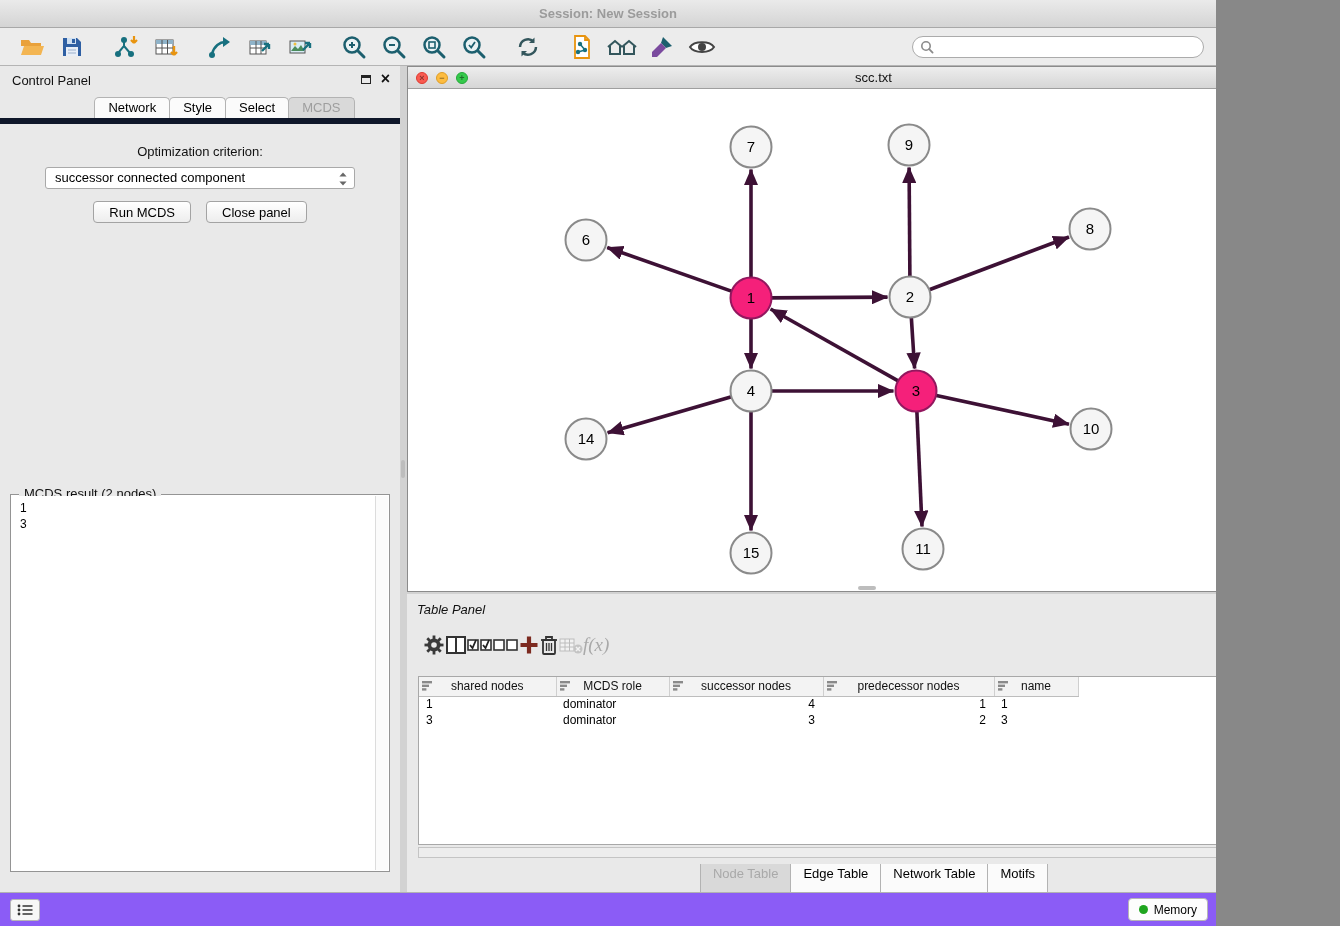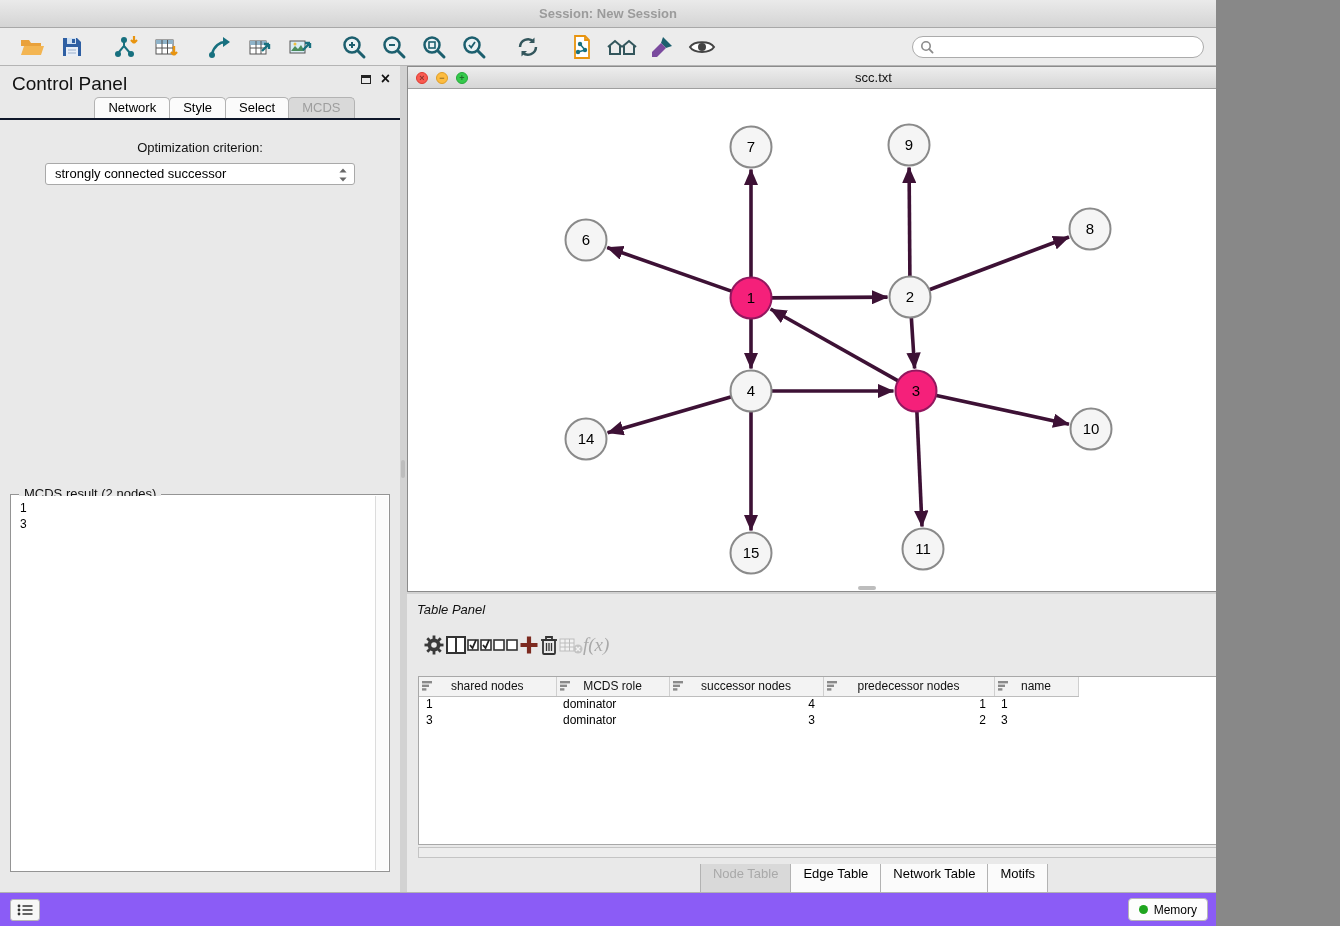--- a/index.html
+++ b/index.html
@@ -17,25 +17,25 @@
   .tbtn { width:40px; height:32px; display:flex; align-items:center; justify-content:center; flex:0 0 auto; border-radius:4px; }
   .tgroup { display:flex; margin-left:14px; }
   .tgroup.first { margin-left:0; }
   .search-wrap { margin-left:auto; position:relative; width:292px; height:22px; }
   .search-wrap input { width:100%; height:100%; border:1px solid #ababab; border-radius:11px; background:#fff; padding:0 8px 0 26px; font-size:13px; outline:none; }
   .search-icon { position:absolute; left:8px; top:4px; }
 
   
   .control-panel { position:absolute; top:66px; left:0; width:400px; height:826px; background:#e9e9e9; }
   .cp-header { height:28px; position:relative; }
-  .cp-title { position:absolute; left:12px; top:7px; font-size:19px; color:#111;text-align:right; }
+  .cp-title { position:absolute; left:12px; top:7px; font-size:13px; color:#111;text-align:right; }
   .panel-icons { position:absolute; right:10px; top:7px; display:flex; gap:10px; align-items:center; }
   .float-icon { width:10px; height:9px; border:1px solid #222; border-top-width:3px; display:inline-block; }
   .close-icon { font-size:16px; font-weight:bold; color:#111; line-height:12px; }
-  .cp-tabs { display:flex; justify-content:center; border-bottom:2px solid #0f172a; padding-top:3px;padding-left:48px; }
+  .cp-tabs { display:flex; justify-content:center; border-bottom:6px solid #0f172a; padding-top:3px;padding-left:48px; }
   .cp-tab { font-size:13px; padding:2px 13px 3px; background:#fbfbfb; border:1px solid #b3b3b3; border-bottom:none;
     border-radius:5px 5px 0 0; margin-right:-1px; color:#000; }
   .cp-tab.active { background:#d9d9d9; color:#9e9e9e; }
   .cp-opt-label { text-align:center; margin-top:20px; font-size:13px; color:#111; }
   .criterion-select { position:relative; width:310px; height:22px; margin:8px auto 0; background:#fff;
     border:1px solid #a9a9a9; border-radius:3px; font-size:13px; line-height:20px; padding-left:9px; text-align:left; }
   .stepper { position:absolute; right:4px; top:3px; }
   .cp-buttons { display:flex; justify-content:center; gap:15px; margin-top:12px; }
   .btn { height:22px; padding:0 15px; font-size:13px; background:linear-gradient(#ffffff,#ededed);
     border:1px solid #a3a3a3; border-radius:4px; color:#000; font-family:"Liberation Sans",sans-serif; }
@@ -251,25 +251,29 @@
       </span>
     </div>
     <div class="cp-tabs">
         <div class="cp-tab">Network</div>
         <div class="cp-tab">Style</div>
         <div class="cp-tab">Select</div>
         <div class="cp-tab active">MCDS</div>
       </div>
     <div class="cp-opt-label">Optimization criterion:</div>
     <div class="criterion-select">
-      <span>strongly connected successor</span>
+      <span>successor connected component</span>
       <svg class="stepper" width="14" height="16" viewBox="0 0 14 16">
           <path d="M7 1.5l3.6 4H3.4z" fill="#676767"></path>
           <path d="M7 14.5l3.6-4H3.4z" fill="#676767"></path>
         </svg>
+    </div>
+    <div class="cp-buttons">
+      <button class="btn">Run MCDS</button>
+      <button class="btn">Close panel</button>
     </div>
     <div class="result-box">
       <span class="result-legend">MCDS result (2 nodes)</span>
       <div class="result-list">
           <div class="result-item">1</div>
           <div class="result-item">3</div>
         </div>
       <div class="result-scrolltrack"></div>
     </div>
   </div>

